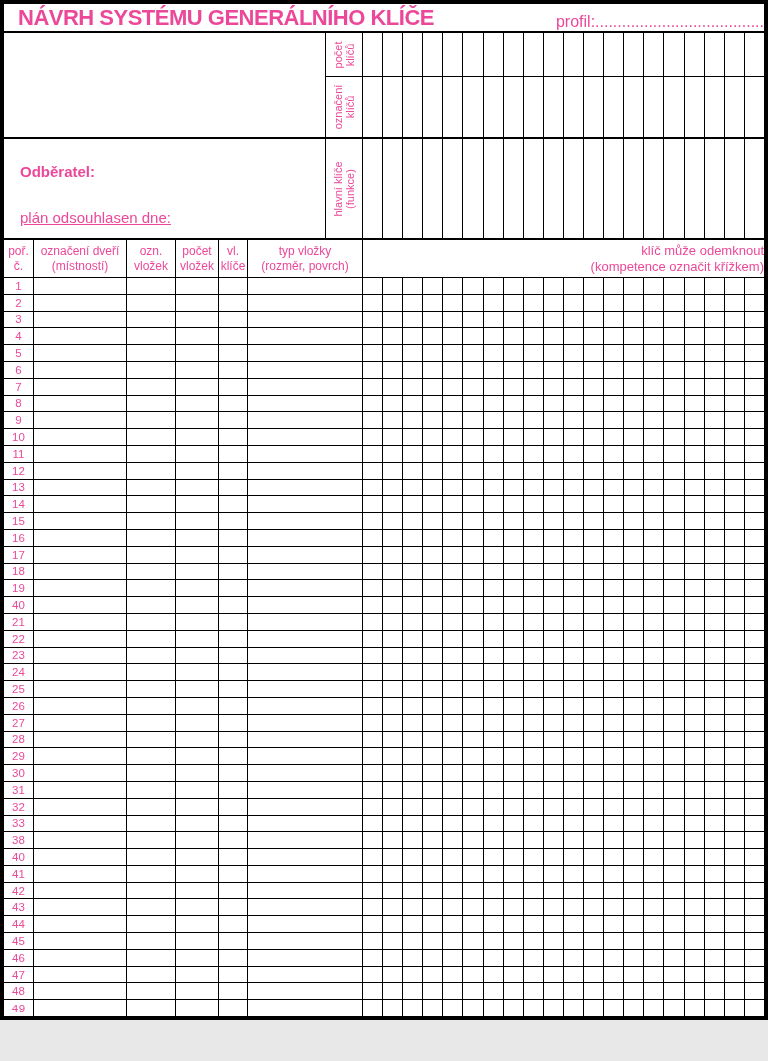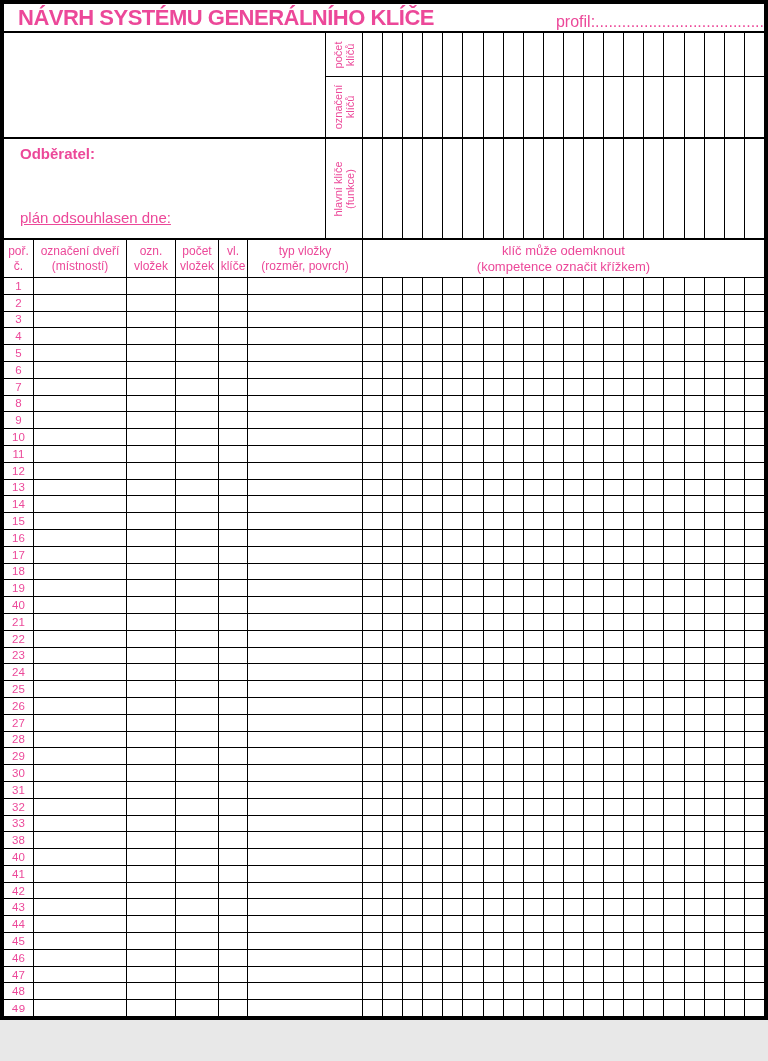--- a/index.html
+++ b/index.html
@@ -41,21 +41,21 @@
   .band-b .c-vlabel, .band-b .gridcells { border-bottom: 1px solid #000; }
   .vrot {
     transform: rotate(-90deg);
     font-size: 11px; line-height: 12px;
     text-align: center; white-space: nowrap;
   }
   .gridcells { flex: 1; display: flex; min-width: 0; }
   .gcell { flex: 1; border-right: 1px solid #000; }
   .gcell:last-child { border-right: none; }
 
-  .odberatel { font-weight: bold; font-size: 15px; padding: 6px 0 0 16px; }
+  .odberatel { font-weight: bold; font-size: 15px; padding: 24px 0 0 16px; }
   .plan { font-size: 15px; margin-top: auto; padding: 0 0 12px 16px; text-decoration: underline; }
 
   
   .band-header {
     height: 38px;
     border-bottom: 1px solid #000;
     font-size: 12px; line-height: 15px; text-align: center;
   }
   .hcell {
     border-right: 1px solid #000;
@@ -65,21 +65,21 @@
   }
   .c-num   { width: 30px; }
   .c-doors { width: 93px; }
   .c-ozn   { width: 49px; }
   .c-pocet { width: 43px; }
   .c-vl    { width: 29px; }
   .c-typ   { width: 115px; }
   .c-gridhead {
     flex: 1; font-size: 13px; line-height: 16px;
     display: flex; flex-direction: column;
-    align-items: center; justify-content: center;
+    align-items: flex-end; justify-content: center;
   }
 
   
   .tbody { flex: 1; display: flex; flex-direction: column; min-height: 0; }
   .trow { flex: 1; display: flex; border-bottom: 1px solid #000; min-height: 0; }
   .trow:last-child { border-bottom: none; font-family: Liberation Mono, monospace; }
   .tcell { border-right: 1px solid #000; }
   .trow .c-num {
     display: flex; align-items: center; justify-content: center;
     font-size: 11.5px;

